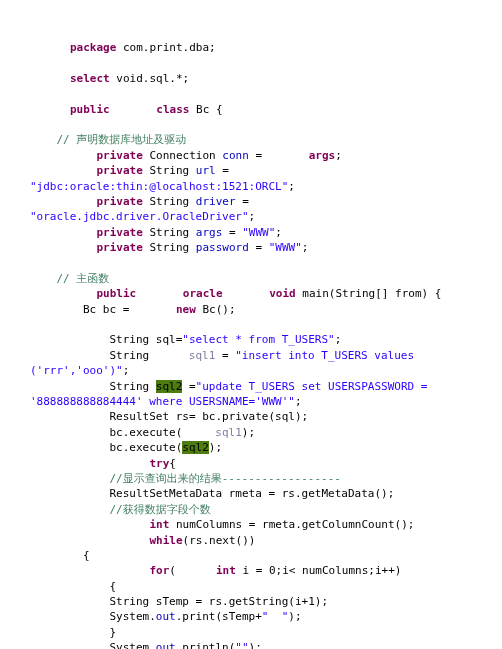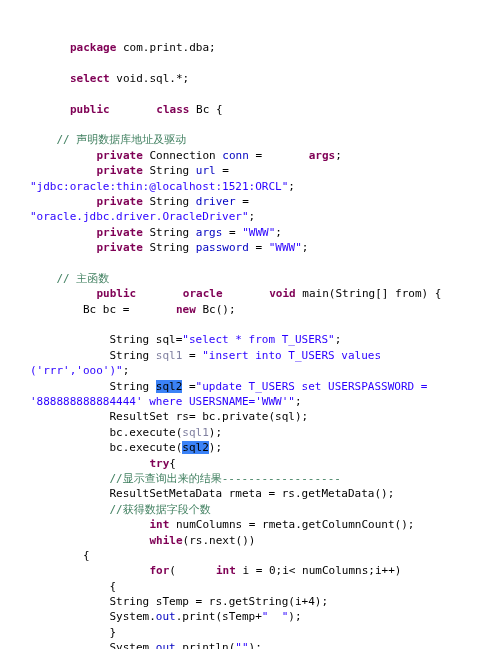--- a/index.html
+++ b/index.html
@@ -15,22 +15,22 @@
   }
   pre {
     margin: 0;
     white-space: pre-wrap;
     word-wrap: break-word;
   }
   .kw { color: #7f0055; font-weight: bold; padding-left: 40px; }
   .str { color: #2a00ff; }
   .com { color: #3f7f5f; }
   .fld { color: #0000c0; }
-  .hl { background: #3b82f6; }
-  .ann { color: #7f7f9f; }
+  .hl { background: #4d7c0f; }
+  .ann { color: #7f7f9f; margin-left: 33px; }
 </style>
 </head>
 <body>
 
 <pre><span class="kw">package</span><span> com.print.dba;</span>
 
 <span class="kw">select</span><span> void.sql.*;</span>
 
 <span class="kw">public</span><span class="kw"> class</span><span> Bc {</span>
 
@@ -53,21 +53,21 @@
 <span>            bc.execute(</span><span class="hl">sql2</span><span>);</span>
 <span class="kw">            try</span><span>{</span>
 <span class="com">            //显示查询出来的结果------------------</span>
 <span>            ResultSetMetaData rmeta = rs.getMetaData();</span>
 <span class="com">            //获得数据字段个数</span>
 <span class="kw">            int</span><span> numColumns = rmeta.getColumnCount();</span>
 <span class="kw">            while</span><span>(rs.next())</span>
 <span>        {</span>
 <span class="kw">            for</span><span>(</span><span class="kw">int</span><span> i = 0;i&lt; numColumns;i++)</span>
 <span>            {</span>
-<span>            String sTemp = rs.getString(i+4);</span>
+<span>            String sTemp = rs.getString(i+1);</span>
 <span>            System.</span><span class="fld">out</span><span>.print(sTemp+</span><span class="str">"  "</span><span>);</span>
 <span>            }</span>
 <span>            System.</span><span class="fld">out</span><span>.println(</span><span class="str">""</span><span>);</span>
 <span>        }</span>
 <span>            }</span>
 
 
 
 
 

